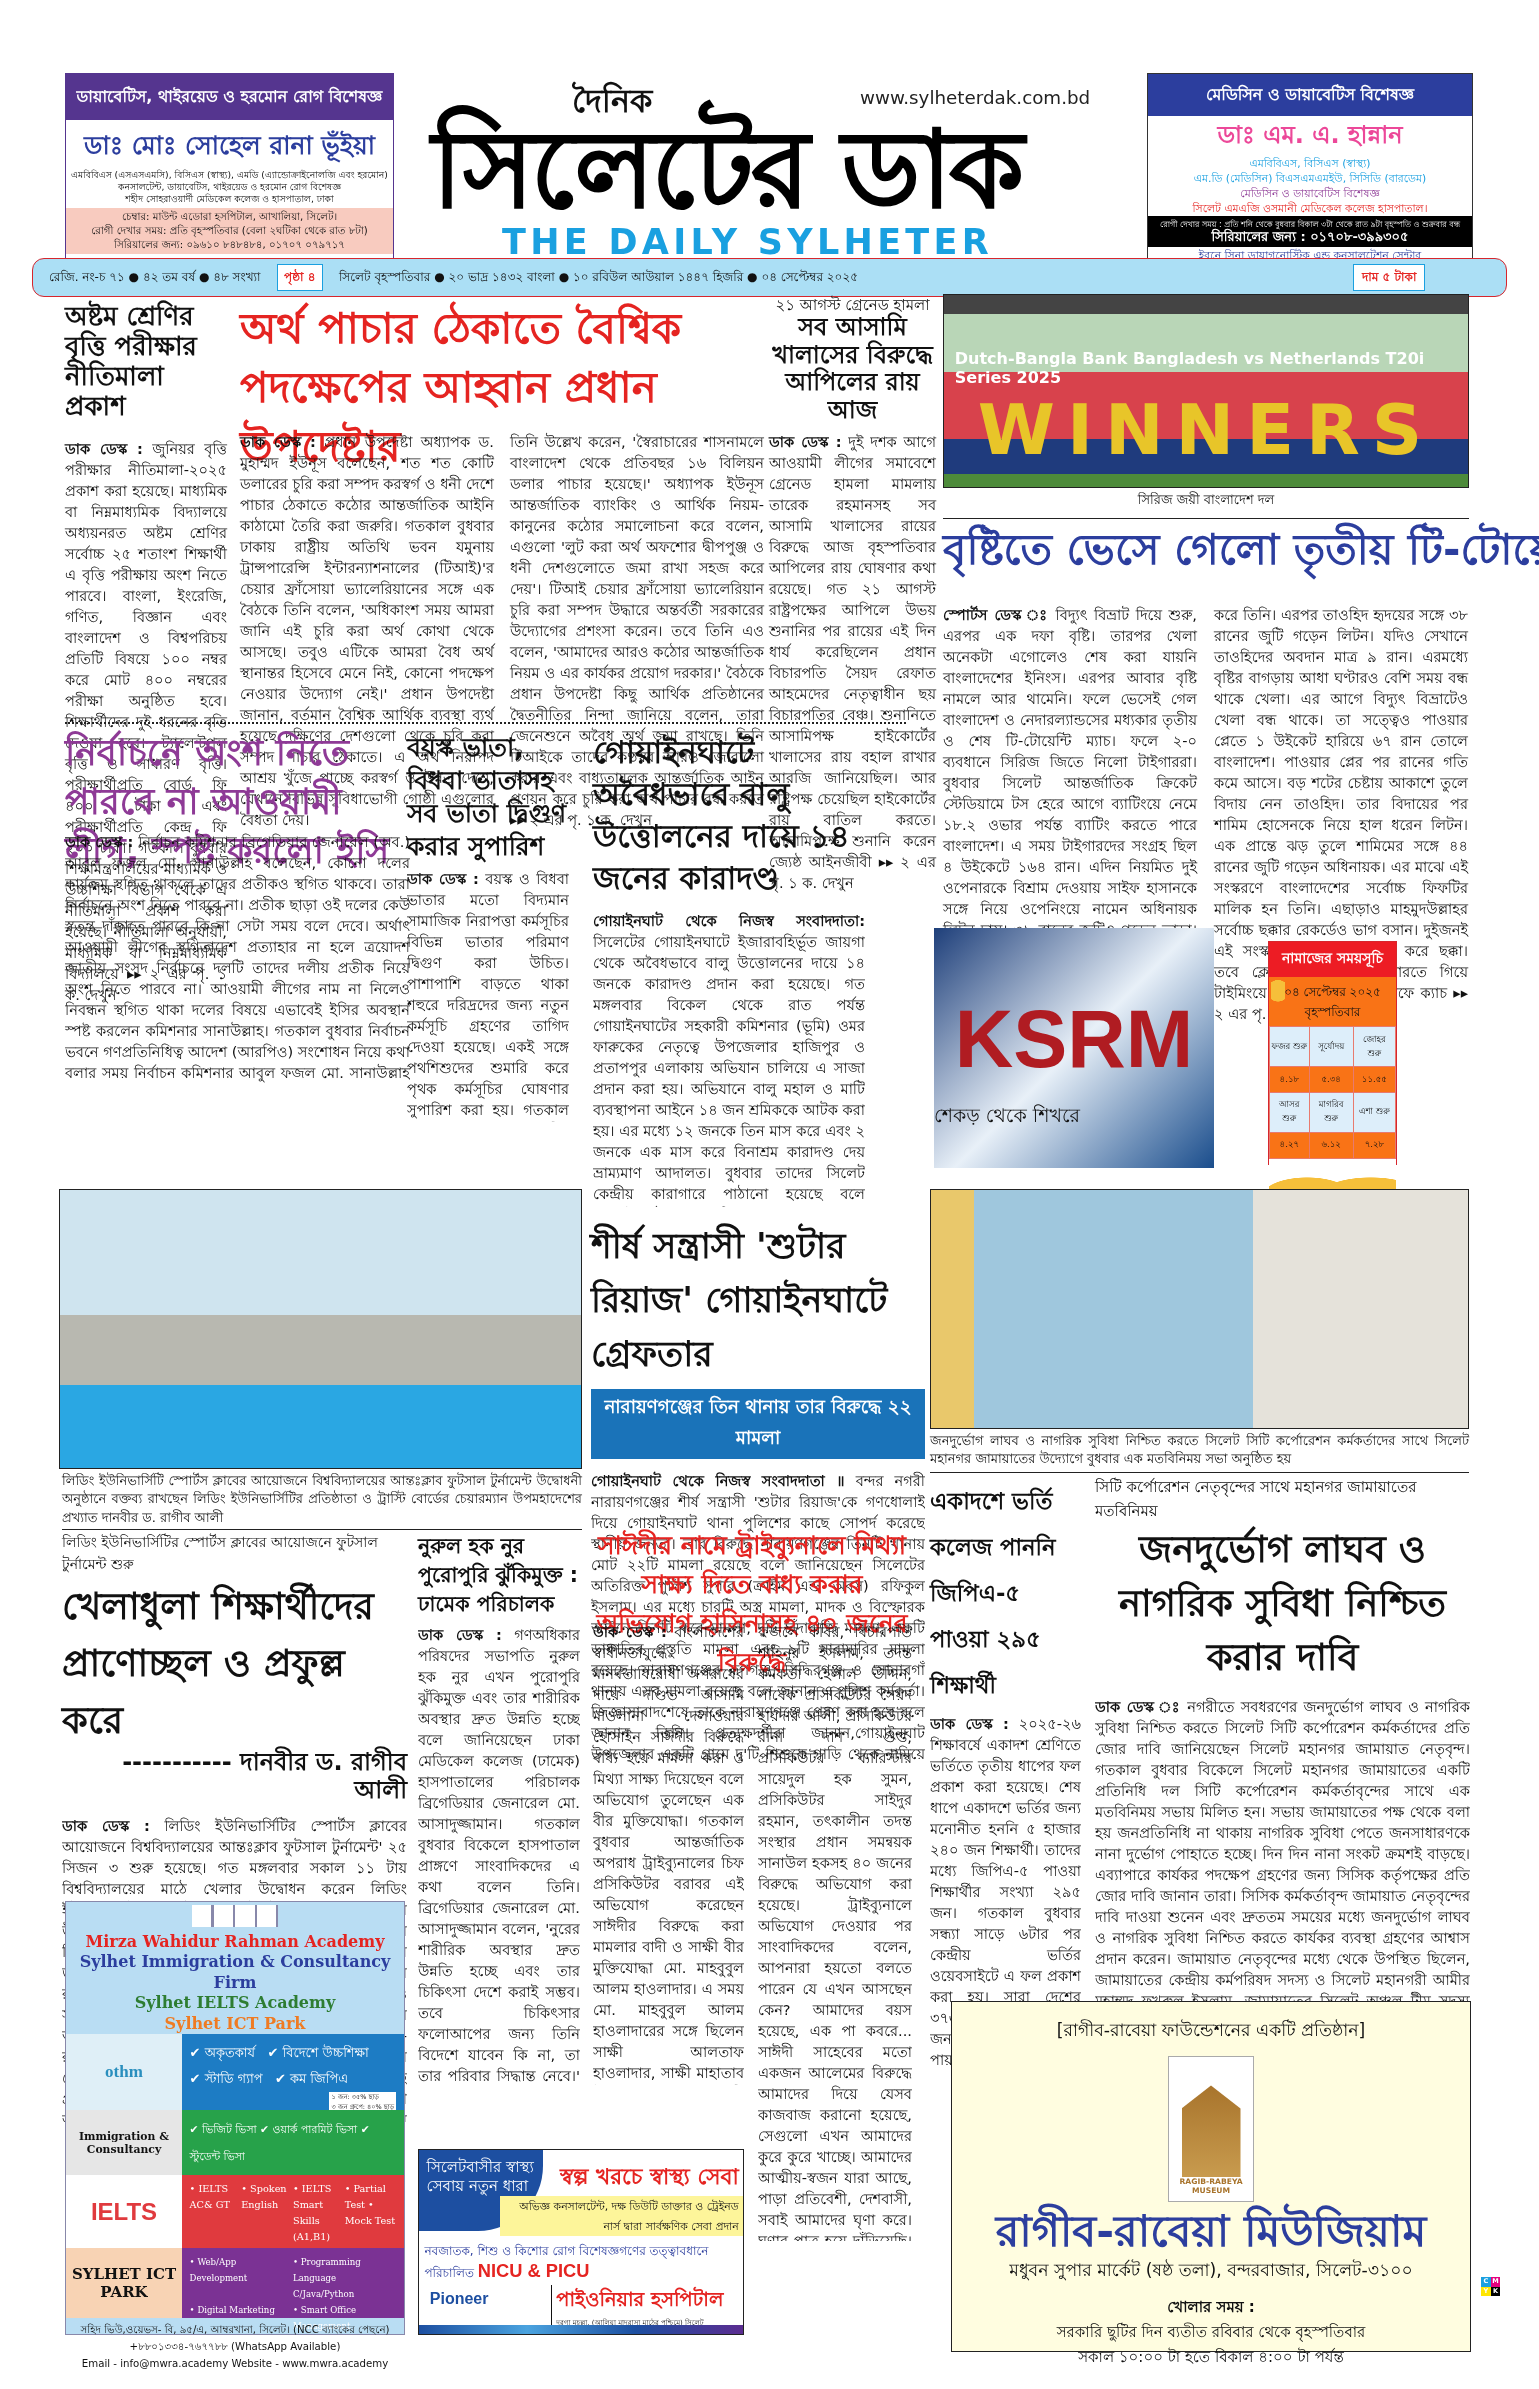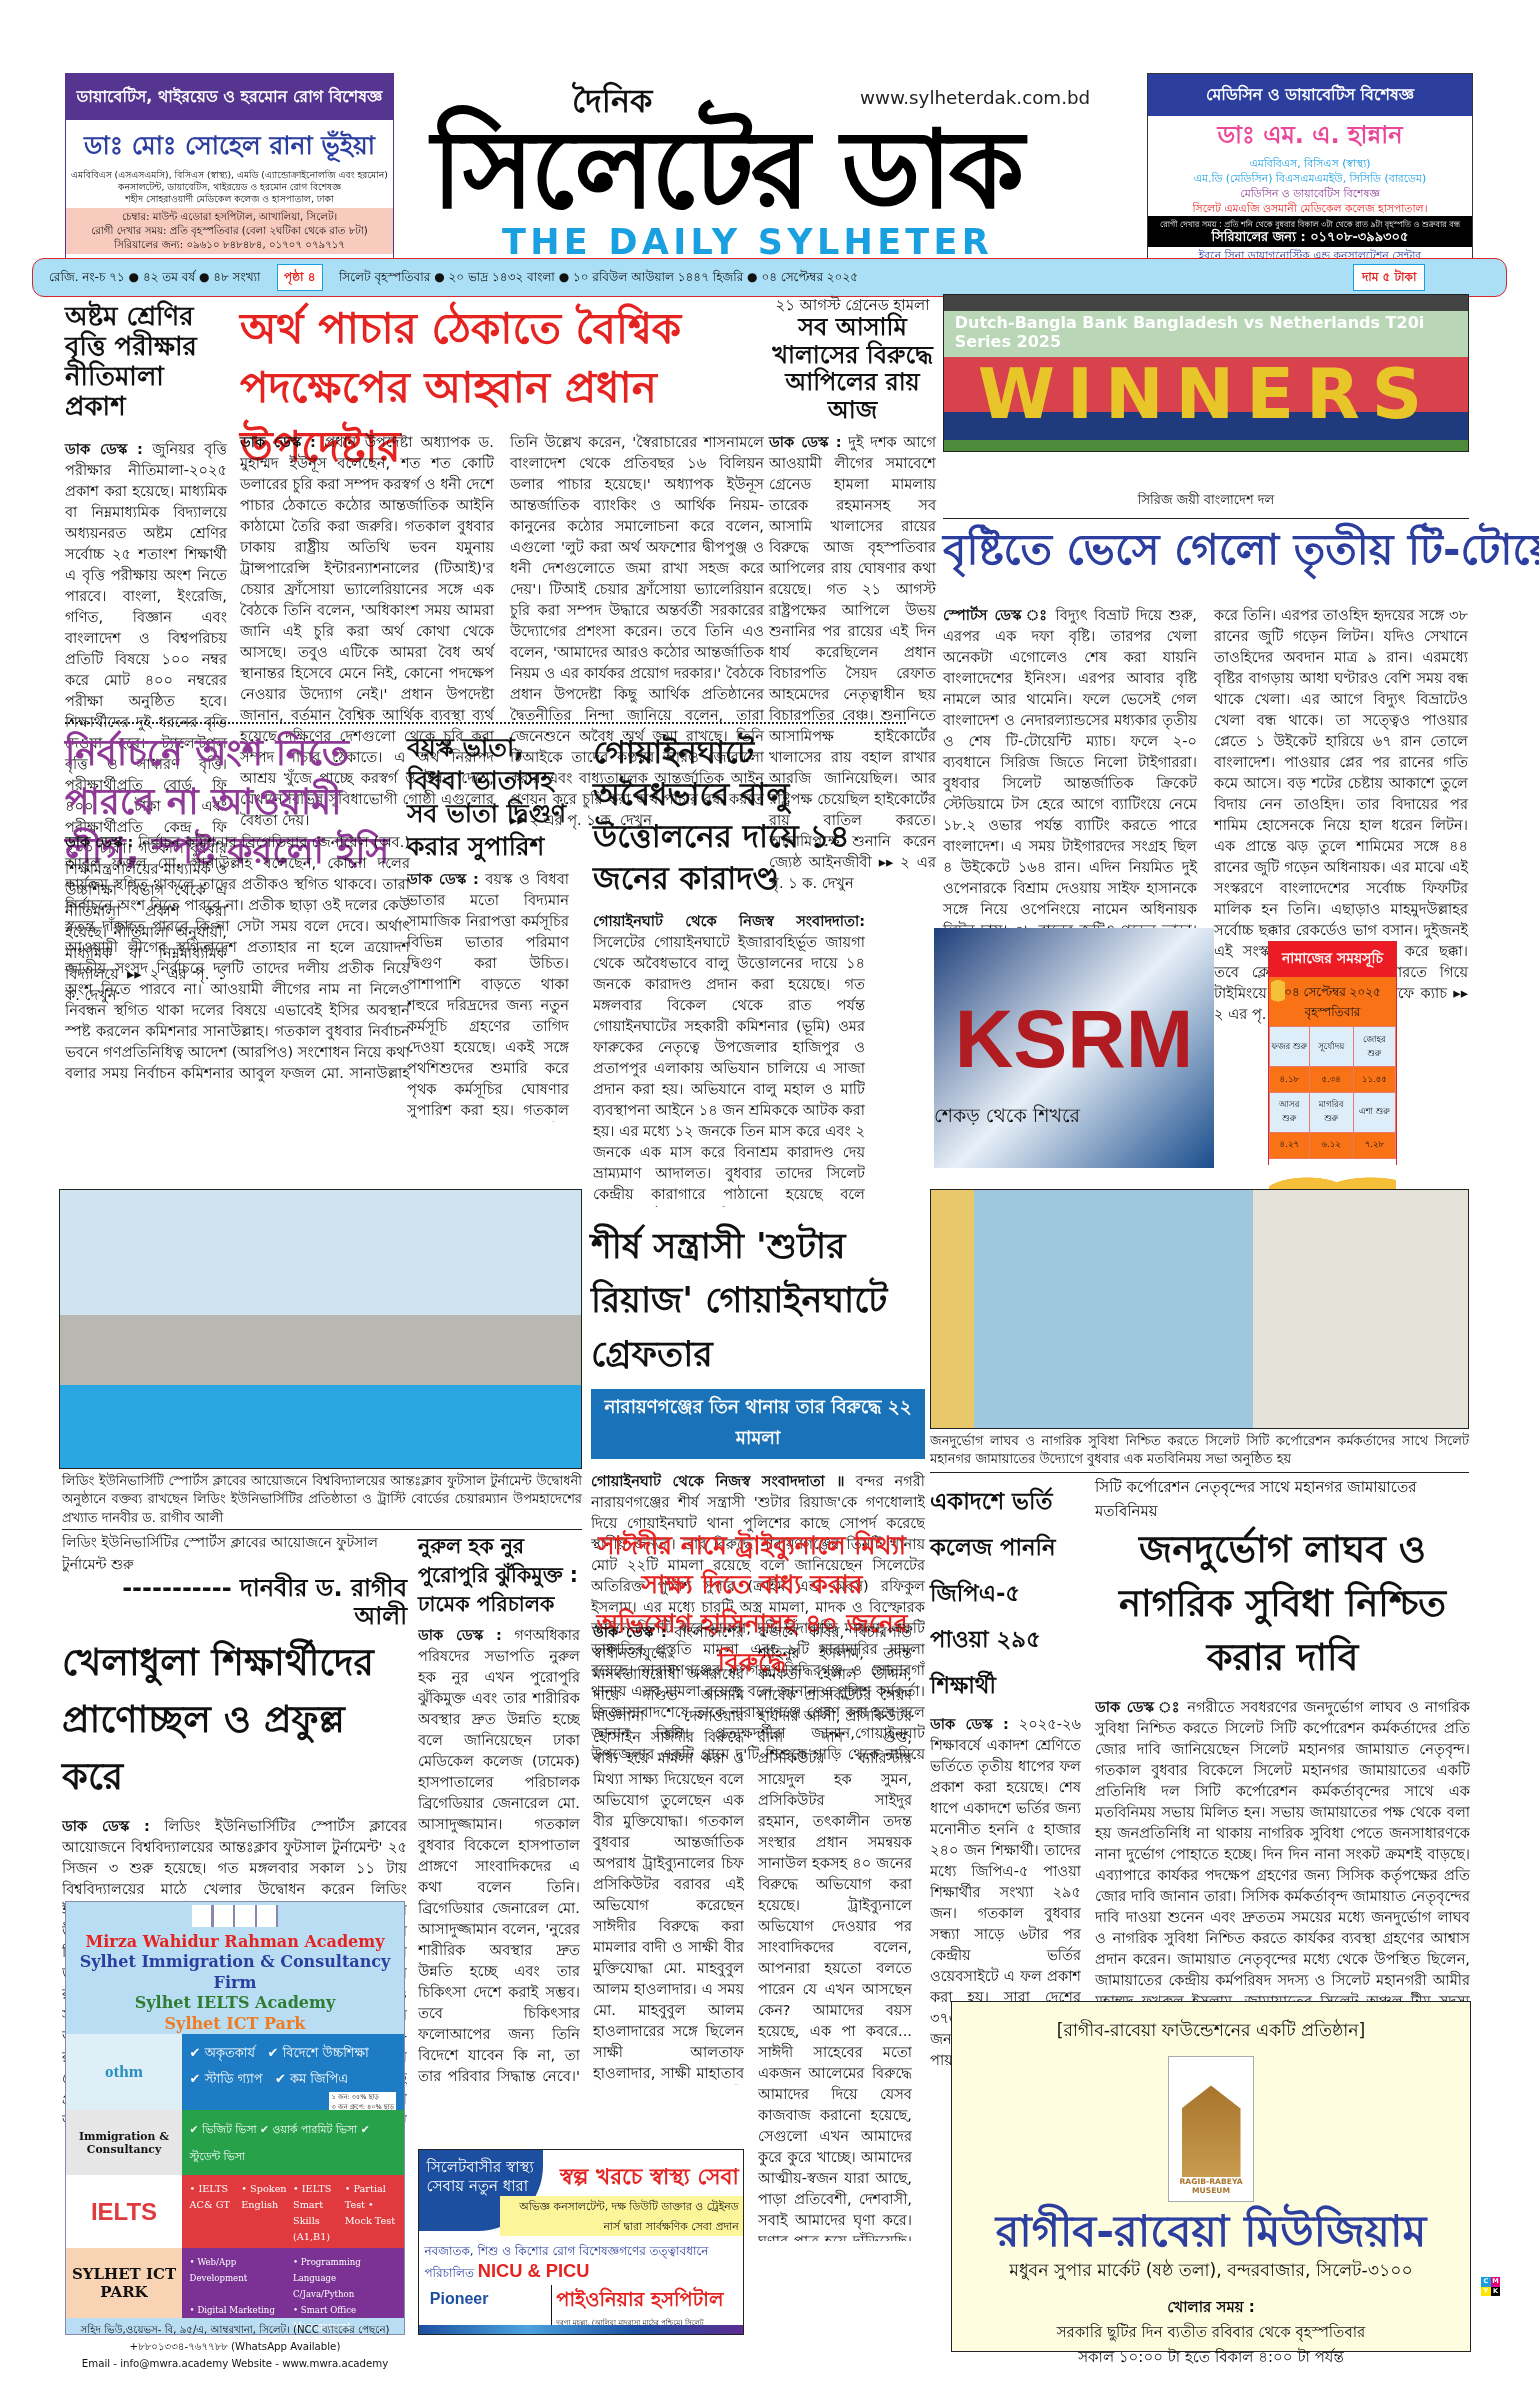--- a/index.html
+++ b/index.html
@@ -127,21 +127,21 @@
 
 <div class="abs body-text" style="left:240px;top:431px;width:254px"><b>ডাক ডেস্ক :</b> <span>প্রধান উপদেষ্টা অধ্যাপক ড. মুহাম্মদ ইউনূস বলেছেন, শত শত কোটি ডলারের চুরি করা সম্পদ করস্বর্গ ও ধনী দেশে পাচার ঠেকাতে কঠোর আন্তর্জাতিক আইনি কাঠামো তৈরি করা জরুরি। গতকাল বুধবার ঢাকায় রাষ্ট্রীয় অতিথি ভবন যমুনায় ট্রান্সপারেন্সি ইন্টারন্যাশনালের (টিআই)'র চেয়ার ফ্রাঁসোয়া ভ্যালেরিয়ানের সঙ্গে এক বৈঠকে তিনি বলেন, 'অধিকাংশ সময় আমরা জানি এই চুরি করা অর্থ কোথা থেকে আসছে। তবুও এটিকে আমরা বৈধ অর্থ স্থানান্তর হিসেবে মেনে নিই, কোনো পদক্ষেপ নেওয়ার উদ্যোগ নেই।' প্রধান উপদেষ্টা জানান, বর্তমান বৈশ্বিক আর্থিক ব্যবস্থা ব্যর্থ হয়েছে দক্ষিণের দেশগুলো থেকে চুরি করা সম্পদ পাচার ঠেকাতে। এ অর্থ নিরাপদ আশ্রয় খুঁজে পাচ্ছে করস্বর্গ ও উন্নত দেশে, যেখানে বিভিন্ন সুবিধাভোগী গোষ্ঠী এগুলোর বৈধতা দেয়।</span></div>
 <div class="abs body-text" style="left:510px;top:431px;width:254px">তিনি উল্লেখ করেন, 'স্বৈরাচারের শাসনামলে বাংলাদেশ থেকে প্রতিবছর ১৬ বিলিয়ন ডলার পাচার হয়েছে।' অধ্যাপক ইউনূস আন্তর্জাতিক ব্যাংকিং ও আর্থিক নিয়ম-কানুনের কঠোর সমালোচনা করে বলেন, এগুলো 'লুট করা অর্থ অফশোর দ্বীপপুঞ্জ ও ধনী দেশগুলোতে জমা রাখা সহজ করে দেয়'। টিআই চেয়ার ফ্রাঁসোয়া ভ্যালেরিয়ান চুরি করা সম্পদ উদ্ধারে অন্তর্বর্তী সরকারের উদ্যোগের প্রশংসা করেন। তবে তিনি এও বলেন, 'আমাদের আরও কঠোর আন্তর্জাতিক নিয়ম ও এর কার্যকর প্রয়োগ দরকার।' বৈঠকে প্রধান উপদেষ্টা কিছু আর্থিক প্রতিষ্ঠানের দ্বৈতনীতির নিন্দা জানিয়ে বলেন, তারা জেনেশুনে অবৈধ অর্থ জমা রাখছে। তিনি টিআইকে তাদের কণ্ঠস্বর আরও জোরালো করার এবং বাধ্যতামূলক আন্তর্জাতিক আইন প্রণয়ন করে চুরি করা অর্থ পাচার বন্ধ করতে ▸▸ ২ এর পৃ. ১ ক. দেখুন</div>
 
 <div class="abs" style="left:769px;top:297px;width:167px">
   <div class="hl" style="font-size:15px;text-align:center;font-weight:normal">২১ আগস্ট গ্রেনেড হামলা</div>
   <div class="hl" style="font-size:24px;text-align:center">সব আসামি খালাসের বিরুদ্ধে আপিলের রায় আজ</div>
   <div class="body-text" style="margin-top:6.5px"><b>ডাক ডেস্ক :</b> <span>দুই দশক আগে আওয়ামী লীগের সমাবেশে গ্রেনেড হামলা মামলায় তারেক রহমানসহ সব আসামি খালাসের রায়ের বিরুদ্ধে আজ বৃহস্পতিবার আপিলের রায় ঘোষণার কথা রয়েছে। গত ২১ আগস্ট রাষ্ট্রপক্ষের আপিলে উভয় শুনানির পর রায়ের এই দিন ধার্য করেছিলেন প্রধান বিচারপতি সৈয়দ রেফাত আহমেদের নেতৃত্বাধীন ছয় বিচারপতির বেঞ্চ। শুনানিতে আসামিপক্ষ হাইকোর্টের খালাসের রায় বহাল রাখার আরজি জানিয়েছিল। আর রাষ্ট্রপক্ষ চেয়েছিল হাইকোর্টের রায় বাতিল করতে। আসামিপক্ষে শুনানি করেন জ্যেষ্ঠ আইনজীবী ▸▸ ২ এর পৃ. ১ ক. দেখুন</span></div>
 </div>
 
-<div class="abs photo cricket" style="left:943px;top:294px;width:526px;height:158px">
+<div class="abs photo cricket" style="left:943px;top:294px;width:526px;height:194px">
   <div class="series">Dutch-Bangla Bank Bangladesh vs Netherlands T20i Series 2025</div>
   <div class="winners">WINNERS</div>
 </div>
 <div class="abs caption" style="left:943px;top:491px;width:526px;text-align:center">সিরিজ জয়ী বাংলাদেশ দল</div>
 <div class="abs rule" style="left:943px;top:518px;width:526px"></div>
 
 <div class="abs hl blue" style="left:943px;top:526px;width:529px;font-size:42px;white-space:nowrap">বৃষ্টিতে ভেসে গেলো তৃতীয় টি-টোয়েন্টি</div>
 <div class="abs body-text" style="left:943px;top:604px;width:254px"><b>স্পোর্টস ডেস্ক ঃ</b> <span>বিদ্যুৎ বিভ্রাট দিয়ে শুরু, এরপর এক দফা বৃষ্টি। তারপর খেলা অনেকটা এগোলেও শেষ করা যায়নি বাংলাদেশের ইনিংস। এরপর আবার বৃষ্টি নামলে আর থামেনি। ফলে ভেসেই গেল বাংলাদেশ ও নেদারল্যান্ডসের মধ্যকার তৃতীয় ও শেষ টি-টোয়েন্টি ম্যাচ। ফলে ২-০ ব্যবধানে সিরিজ জিতে নিলো টাইগাররা। বুধবার সিলেট আন্তর্জাতিক ক্রিকেট স্টেডিয়ামে টস হেরে আগে ব্যাটিংয়ে নেমে ১৮.২ ওভার পর্যন্ত ব্যাটিং করতে পারে বাংলাদেশ। এ সময় টাইগারদের সংগ্রহ ছিল ৪ উইকেটে ১৬৪ রান। এদিন নিয়মিত দুই ওপেনারকে বিশ্রাম দেওয়ায় সাইফ হাসানকে সঙ্গে নিয়ে ওপেনিংয়ে নামেন অধিনায়ক লিটন দাস। ৩৯ রানের জুটিও গড়েন তাড়া। এরপর কাইল ক্লেইনের বলে জায়গায় দাঁড়িয়ে লেগে ঘোরাতে গিয়ে লাইন মিস করে বোল্ড হয়ে যান সাইফ। ৮ বলে ১২ রান</span></div>
 <div class="abs body-text" style="left:1214px;top:604px;width:254px">করে তিনি। এরপর তাওহিদ হৃদয়ের সঙ্গে ৩৮ রানের জুটি গড়েন লিটন। যদিও সেখানে তাওহিদের অবদান মাত্র ৯ রান। এরমধ্যে বৃষ্টির বাগড়ায় আধা ঘণ্টারও বেশি সময় বন্ধ থাকে খেলা। এর আগে বিদ্যুৎ বিভ্রাটেও খেলা বন্ধ থাকে। তা সত্ত্বেও পাওয়ার প্লেতে ১ উইকেট হারিয়ে ৬৭ রান তোলে বাংলাদেশ। পাওয়ার প্লের পর রানের গতি কমে আসে। বড় শটের চেষ্টায় আকাশে তুলে বিদায় নেন তাওহিদ। তার বিদায়ের পর শামিম হোসেনকে নিয়ে হাল ধরেন লিটন। এক প্রান্তে ঝড় তুলে শামিমের সঙ্গে ৪৪ রানের জুটি গড়েন অধিনায়ক। এর মাঝে এই সংস্করণে বাংলাদেশের সর্বোচ্চ ফিফটির মালিক হন তিনি। এছাড়াও মাহমুদউল্লাহর সর্বোচ্চ ছক্কার রেকর্ডেও ভাগ বসান। দুইজনই এই সংস্করণে মেরেছেন ৭৭টি করে ছক্কা। তবে ক্লেইনের বলে তুলে মারতে গিয়ে টাইমিংয়ে হেরফের করে মিড অফে ক্যাচ ▸▸ ২ এর পৃ. ১ ক. দেখুন</div>
 
@@ -209,22 +209,22 @@
   <div class="sub-blue" style="margin-top:7.6px">নারায়ণগঞ্জের তিন থানায় তার বিরুদ্ধে ২২ মামলা</div>
   <div class="body-text" style="margin-top:10.8px;height:291px;overflow:hidden"><b>গোয়াইনঘাট থেকে নিজস্ব সংবাদদাতা ॥</b> <span>বন্দর নগরী নারায়ণগঞ্জের শীর্ষ সন্ত্রাসী 'শুটার রিয়াজ'কে গণধোলাই দিয়ে গোয়াইনঘাট থানা পুলিশের কাছে সোপর্দ করেছে স্থানীয় জনতা। তার বিরুদ্ধে নারায়ণগঞ্জের তিনটি থানায় মোট ২২টি মামলা রয়েছে বলে জানিয়েছেন সিলেটের অতিরিক্ত পুলিশ সুপার (ক্রাইম এন্ড অবস) রফিকুল ইসলাম। এর মধ্যে চারটি অস্ত্র মামলা, মাদক ও বিস্ফোরক আইনে তিনটি করে মামলা, দুটি চাঁদাবাজি মামলা, একটি ডাকাতির প্রস্তুতি মামলা এবং ৯টি মারামারির মামলা রয়েছে। নারায়ণগঞ্জের রূপগঞ্জ, সিদ্ধিরগঞ্জ ও সোনারগাঁ থানায় এসব মামলা রয়েছে বলে জানান এ পুলিশ কর্মকর্তা। জিজ্ঞাসাবাদশেষে তাকে নারায়ণগঞ্জে প্রেরণ করা হবে বলে জানান তিনি। প্রত্যক্ষদর্শীরা জানান,গোয়াইনঘাট উপজেলার একটি গ্রামে দু'টি শিশুকে গাড়ি থেকে নামিয়ে পালানোর চেষ্টা করেছিলেন রিয়াজ। গ্রামবাসী ওই যুবককে শিশু অপহরণকারী সন্দেহে ধাওয়া করে আটক করেন। পরে মারধর করে পুলিশের হাতে তুলে ▸▸ ২ এর পৃ. ২ ক. দেখুন</span></div>
 </div>
 
 <div class="abs photo meeting" style="left:930px;top:1189px;width:539px;height:240px"></div>
 <div class="abs caption" style="left:930px;top:1432px;width:539px">জনদুর্ভোগ লাঘব ও নাগরিক সুবিধা নিশ্চিত করতে সিলেট সিটি কর্পোরেশন কর্মকর্তাদের সাথে সিলেট মহানগর জামায়াতের উদ্যোগে বুধবার এক মতবিনিময় সভা অনুষ্ঠিত হয়</div>
 <div class="abs rule" style="left:930px;top:1472px;width:539px"></div>
 
 <div class="abs" style="left:62px;top:1532px;width:345px">
   <div style="font-size:14px;line-height:21.6px">লিডিং ইউনিভার্সিটির স্পোর্টস ক্লাবের আয়োজনে ফুটসাল টুর্নামেন্ট শুরু</div>
+  <div class="hl" style="font-size:37px;line-height:57px;margin-top:3.2px">খেলাধুলা শিক্ষার্থীদের প্রাণোচ্ছল ও প্রফুল্ল করে</div>
   <div class="hl" style="font-size:24px;text-align:right">----------- দানবীর ড. রাগীব আলী</div>
-  <div class="hl" style="font-size:37px;line-height:57px;margin-top:3.2px">খেলাধুলা শিক্ষার্থীদের প্রাণোচ্ছল ও প্রফুল্ল করে</div>
   <div class="body-text" style="margin-top:10.8px;height:307px;overflow:hidden"><b>ডাক ডেস্ক :</b> <span>লিডিং ইউনিভার্সিটির স্পোর্টস ক্লাবের আয়োজনে বিশ্ববিদ্যালয়ের আন্তঃক্লাব ফুটসাল টুর্নামেন্ট' ২৫ সিজন ৩ শুরু হয়েছে। গত মঙ্গলবার সকাল ১১ টায় বিশ্ববিদ্যালয়ের মাঠে খেলার উদ্বোধন করেন লিডিং ইউনিভার্সিটির প্রতিষ্ঠাতা ও ট্রাস্টি বোর্ডের চেয়ারম্যান উপমহাদেশের প্রখ্যাত দানবীর ড. রাগীব আলী। এসময় তিনি শিক্ষার্থীদের উদ্দেশ্যে বলেন, জীবনে সুপ্রতিষ্ঠিত হতে হলে ভালোভাবে পড়াশোনা করে জ্ঞানার্জনের যেমন প্রয়োজন রয়েছে তেমনি খেলাধুলাসহ অন্যান্য কার্যক্রমেও অংশগ্রহণ ও সম্পৃক্ত থাকতে হবে। তিনি আরো বলেন, খেলাধুলা আমার অনেক পছন্দের, আর সেজন্য রাগীব নগরে আমি রাগীব-রাবেয়া বাংলাদেশ স্পোর্টস একাডেমি ঘড়ে তুলেছি যেখানে দেশের বিভিন্ন অঞ্চলের শিক্ষার্থীরা সুদক্ষ প্রশিক্ষকের কাছে প্রশিক্ষণ নিচ্ছে এবং বিভিন্ন টুর্নামেন্টে কৃতিত্বের সাথে অংশগ্রহণ করছে। তিনি আজকের এ টুর্নামেন্টের আয়োজন করার জন্য লিডিং ইউনিভার্সিটির স্পোর্টস ক্লাবসহ অংশগ্রহণকারী সকল ক্লাবকে ধন্যবাদ জানান এবং সব সময় এতে সহযোগিতা প্রদানের আশ্বাস দেন। অনুষ্ঠানে ▸▸ ২ এর পৃ. ৪ ক. দেখুন</span></div>
 </div>
 
 <div class="abs" style="left:418px;top:1532px;width:162px">
   <div class="hl" style="font-size:20.5px;line-height:29px">নুরুল হক নুর পুরোপুরি ঝুঁকিমুক্ত : ঢামেক পরিচালক</div>
   <div class="body-text" style="margin-top:5.4px;height:464px;overflow:hidden"><b>ডাক ডেস্ক :</b> <span>গণঅধিকার পরিষদের সভাপতি নুরুল হক নুর এখন পুরোপুরি ঝুঁকিমুক্ত এবং তার শারীরিক অবস্থার দ্রুত উন্নতি হচ্ছে বলে জানিয়েছেন ঢাকা মেডিকেল কলেজ (ঢামেক) হাসপাতালের পরিচালক ব্রিগেডিয়ার জেনারেল মো. আসাদুজ্জামান। গতকাল বুধবার বিকেলে হাসপাতাল প্রাঙ্গণে সাংবাদিকদের এ কথা বলেন তিনি। ব্রিগেডিয়ার জেনারেল মো. আসাদুজ্জামান বলেন, 'নুরের শারীরিক অবস্থার দ্রুত উন্নতি হচ্ছে এবং তার চিকিৎসা দেশে করাই সম্ভব। তবে চিকিৎসার ফলোআপের জন্য তিনি বিদেশে যাবেন কি না, তা তার পরিবার সিদ্ধান্ত নেবে।' নুরের সুস্থতার জন্য রাজনৈতিক নেতাকর্মীদের অযথা ভিড় না করার অনুরোধও জানান তিনি। গত ২৯ আগস্ট রাতে রাজধানীর বিজয়নগরে গণঅধিকার পরিষদ ও জাতীয় পার্টির নেতা-কর্মীদের মধ্যে সংঘর্ষ হয়। পরিস্থিতি নিয়ন্ত্রণে পুলিশ ও সেনাবাহিনী লাঠিচার্জ করে। এতে গণঅধিকার পরিষদের সভাপতি নুরুল হক নুর, সাধারণ সম্পাদক মো. রাশেদ খানসহ চার নেতা-▸▸ ২ এর পৃ. ২ ক. দেখুন</span></div>
 </div>
 
 <div class="abs" style="left:593px;top:1526px;width:318px">
   <div class="hl red" style="font-size:25px;line-height:39px;text-align:center">সাঈদীর নামে ট্রাইব্যুনালে মিথ্যা সাক্ষ্য দিতে বাধ্য করার অভিযোগ হাসিনাসহ ৪০ জনের বিরুদ্ধে</div>

